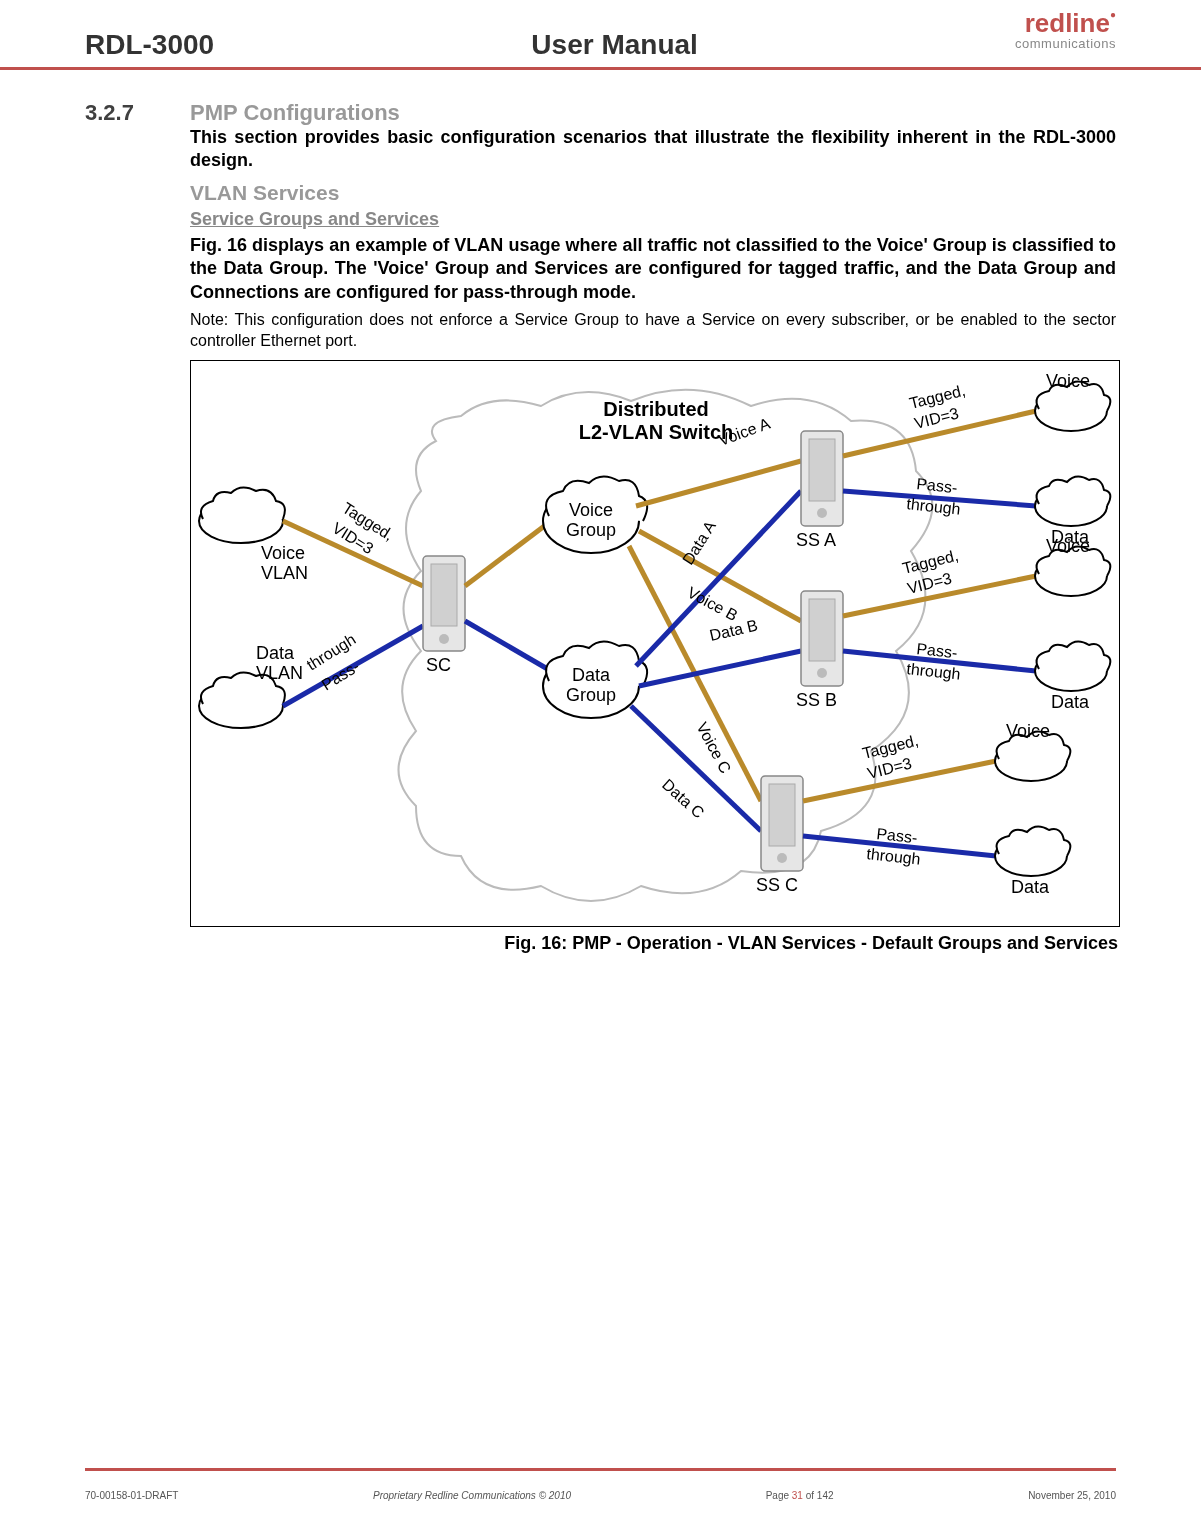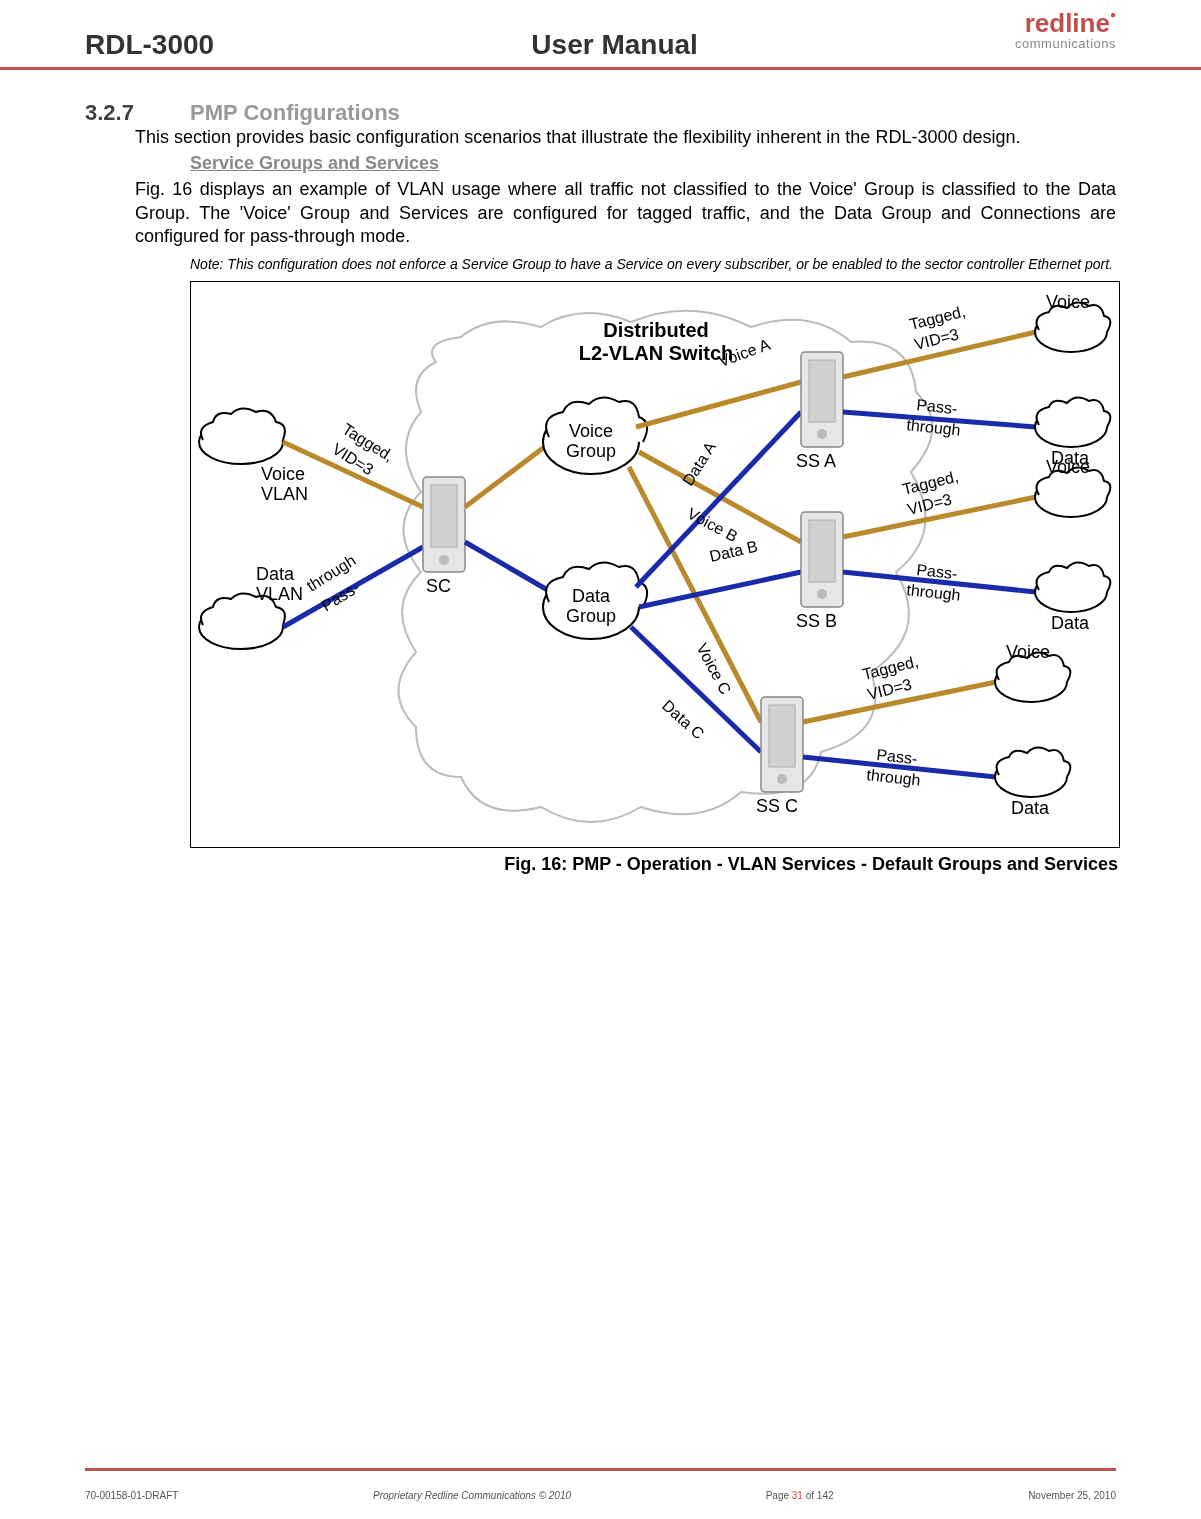--- a/index.html
+++ b/index.html
@@ -68,45 +68,45 @@
       font-weight: bold;
       width: 105px;
       flex-shrink: 0;
     }
     .section-title {
       color: #999;
       font-size: 22px;
       font-weight: bold;
     }
     .text-block {
-      margin-left: 50px;
+      margin-left: 105px;
       font-size: 18px;
       color: #000;
       line-height: 1.3;
       text-align: justify;
+      font-weight: bold;
     }
     .subheading {
       margin-left: 105px;
       color: #999;
       font-size: 21px;
       font-weight: bold;
       margin-top: 8px;
     }
     .subheading2 {
       margin-left: 105px;
       color: #888;
       font-size: 18px;
       font-weight: bold;
       text-decoration: underline;
       margin-top: 4px;
     }
     .note {
       margin-left: 105px;
-      font-size: 14px;
-      font-style: italic;
+      font-size: 16px;
       color: #000;
       margin-top: 6px;
       text-align: justify;
       line-height: 1.3;
     }
     .figure-container {
       margin-left: 105px;
       margin-top: 8px;
       border: 1.5px solid #000;
       width: 928px;
@@ -163,20 +163,21 @@
       <div class="logo-sub">communications</div>
     </div>
   </div>
 
   <div class="content">
     <div class="section-row">
       <div class="section-num">3.2.7</div>
       <div class="section-title">PMP Configurations</div>
     </div>
     <div class="text-block">This section provides basic configuration scenarios that illustrate the flexibility inherent in the RDL-3000 design.</div>
+    <div class="subheading">VLAN Services</div>
     <div class="subheading2">Service Groups and Services</div>
     <div class="text-block" style="margin-top:4px">Fig. 16 displays an example of VLAN usage where all traffic not classified to the Voice' Group is classified to the Data Group. The 'Voice' Group and Services are configured for tagged traffic, and the Data Group and Connections are configured for pass-through mode.</div>
     <div class="note">Note: This configuration does not enforce a Service Group to have a Service on every subscriber, or be enabled to the sector controller Ethernet port.</div>
 
     <div class="figure-container">
       <svg width="928" height="565" viewBox="0 0 928 565">
 
         <path d="M245 80 Q230 60 270 55 Q300 30 350 45 Q390 20 440 40 Q500 15 560 45 Q620 25 660 60 Q720 55 725 110 Q760 145 720 190 Q755 250 705 290 Q740 350 680 390 Q700 450 630 470 Q620 520 550 510 Q510 545 450 525 Q400 555 350 525 Q290 540 270 495 Q225 495 225 445 Q190 410 225 370 Q195 325 230 290 Q195 245 230 210 Q200 165 230 130 Q215 95 245 80 Z" fill="#fff" stroke="#bbb" stroke-width="2"></path>
 
         <text x="465" y="55" class="svg-title" text-anchor="middle">Distributed</text>

